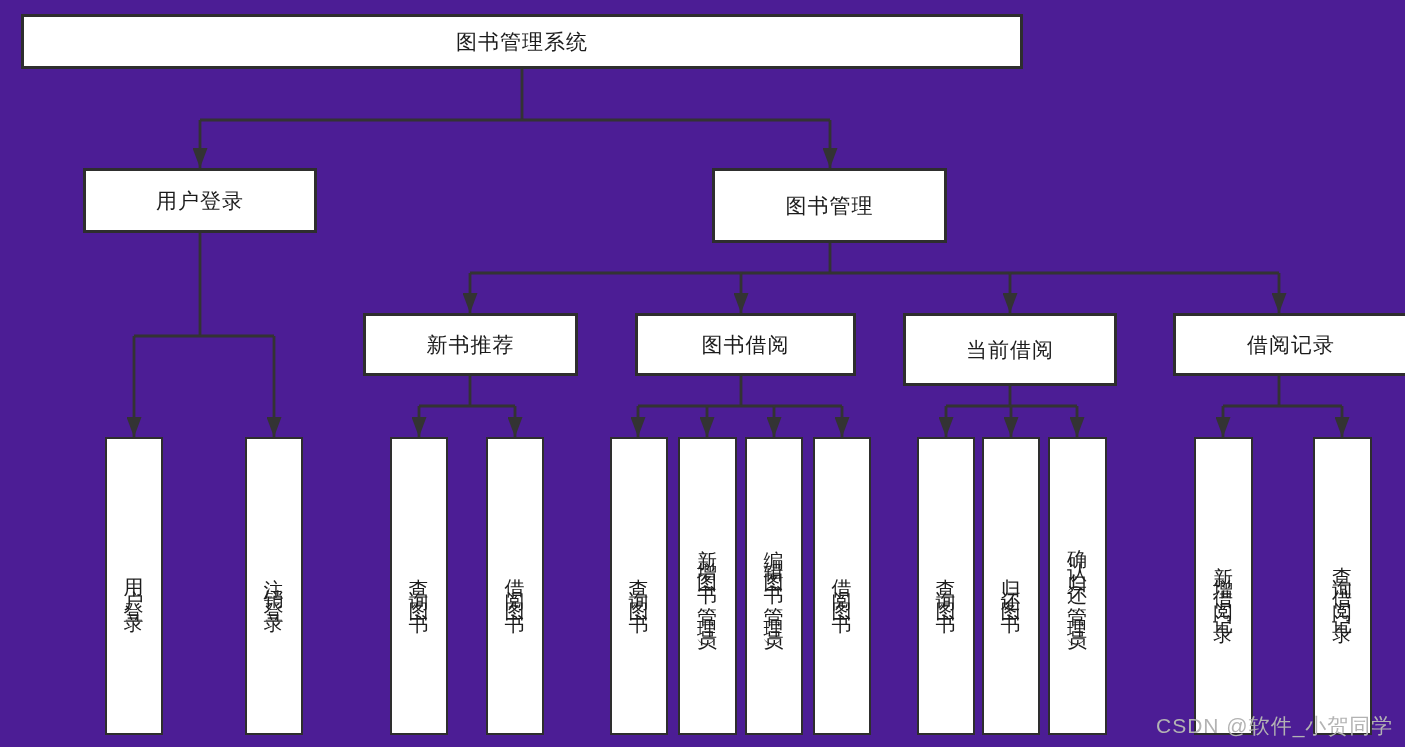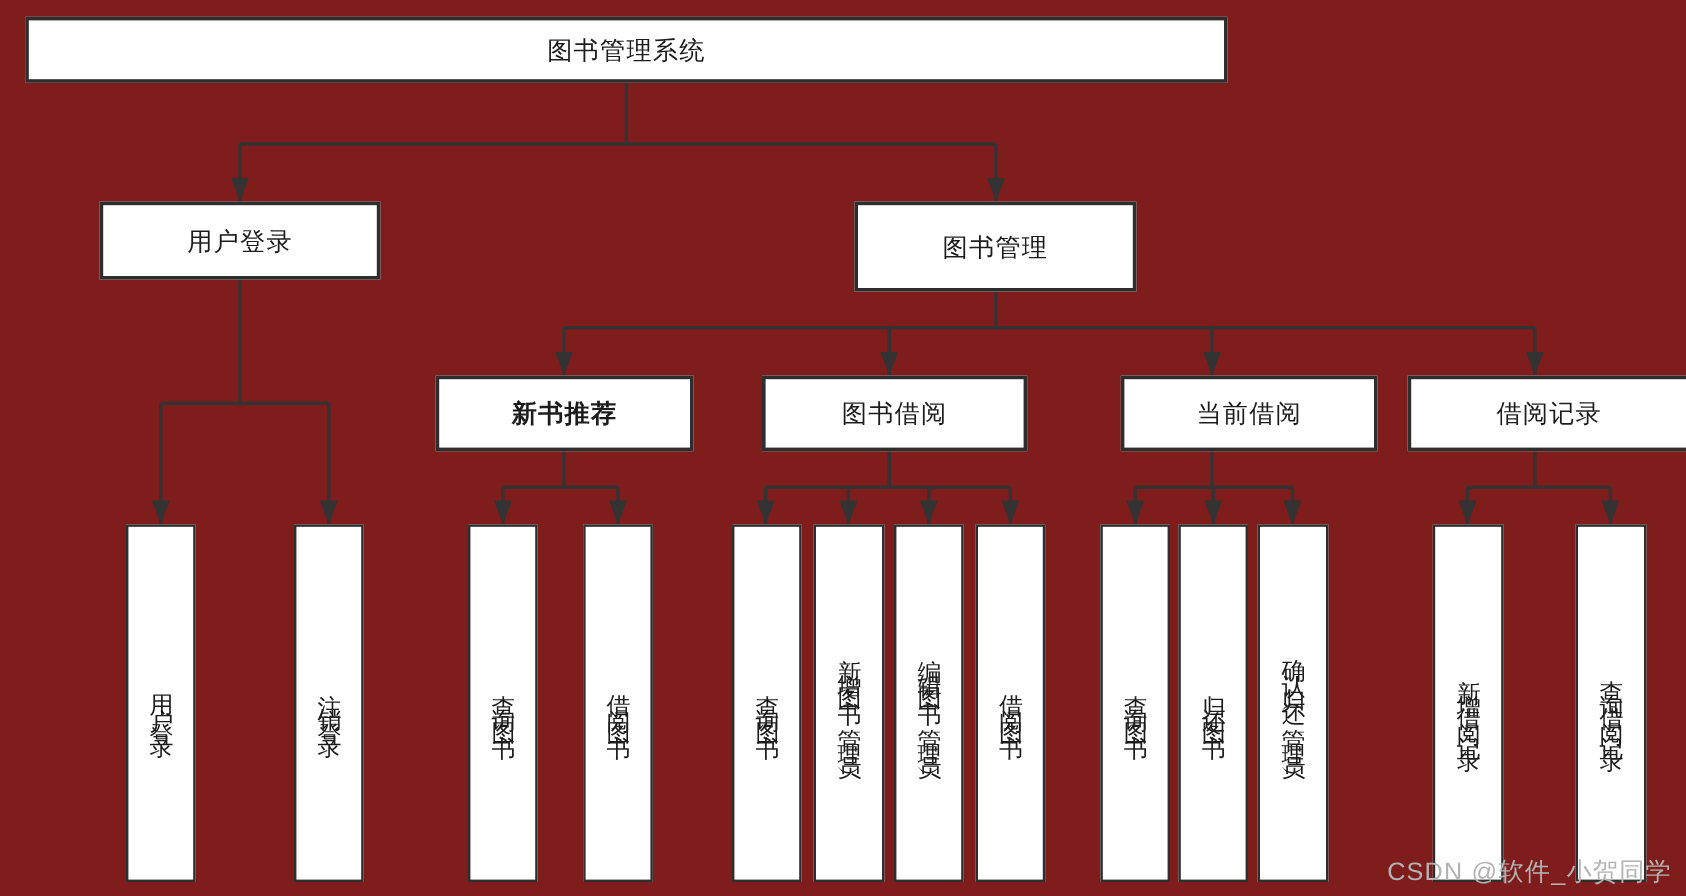--- a/index.html
+++ b/index.html
@@ -3,21 +3,21 @@
 <meta charset="utf-8">
 <style>
   * { margin: 0; padding: 0; box-sizing: border-box; }
   html, body { background: #ffffff; }
   body { font-family: "Liberation Sans", sans-serif; }
 
   .canvas {
     position: relative;
     width: 1405px;
     height: 747px;
-    background: #7f1d1d;
+    background: #4c1d95;
     overflow: hidden;
   }
 
   .connectors {
     position: absolute;
     left: 0; top: 0;
     width: 1405px; height: 747px;
   }
 
   .box {
@@ -39,23 +39,23 @@
     text-orientation: upright;
     font-size: 20px;
     letter-spacing: 0.58em;
     line-height: 1;
   }
 
   
   #n-root    { left: 21px;   top: 14px;  width: 1002px; height: 55px; }
   #n-user    { left: 83px;   top: 168px; width: 234px;  height: 65px; }
   #n-mgmt    { left: 712px;  top: 168px; width: 235px;  height: 75px; }
-  #n-rec     { left: 363px;  top: 313px; width: 215px;  height: 63px; font-weight: bold; }
+  #n-rec     { left: 363px;  top: 313px; width: 215px;  height: 63px; }
   #n-borrow  { left: 635px;  top: 313px; width: 221px;  height: 63px; }
-  #n-current { left: 934px;  top: 313px; width: 214px;  height: 63px; }
+  #n-current { left: 903px;  top: 313px; width: 214px;  height: 73px; }
   #n-record  { left: 1173px; top: 313px; width: 236px;  height: 63px; }
 
   .leaf { top: 437px; height: 298px; width: 58px; }
   #l-a1 { left: 105px; }
   #l-a2 { left: 245px; }
   #l-b1 { left: 390px; }
   #l-b2 { left: 486px; }
   #l-c1 { left: 610px; }
   #l-c2 { left: 678px; width: 59px; }
   #l-c3 { left: 745px; }

